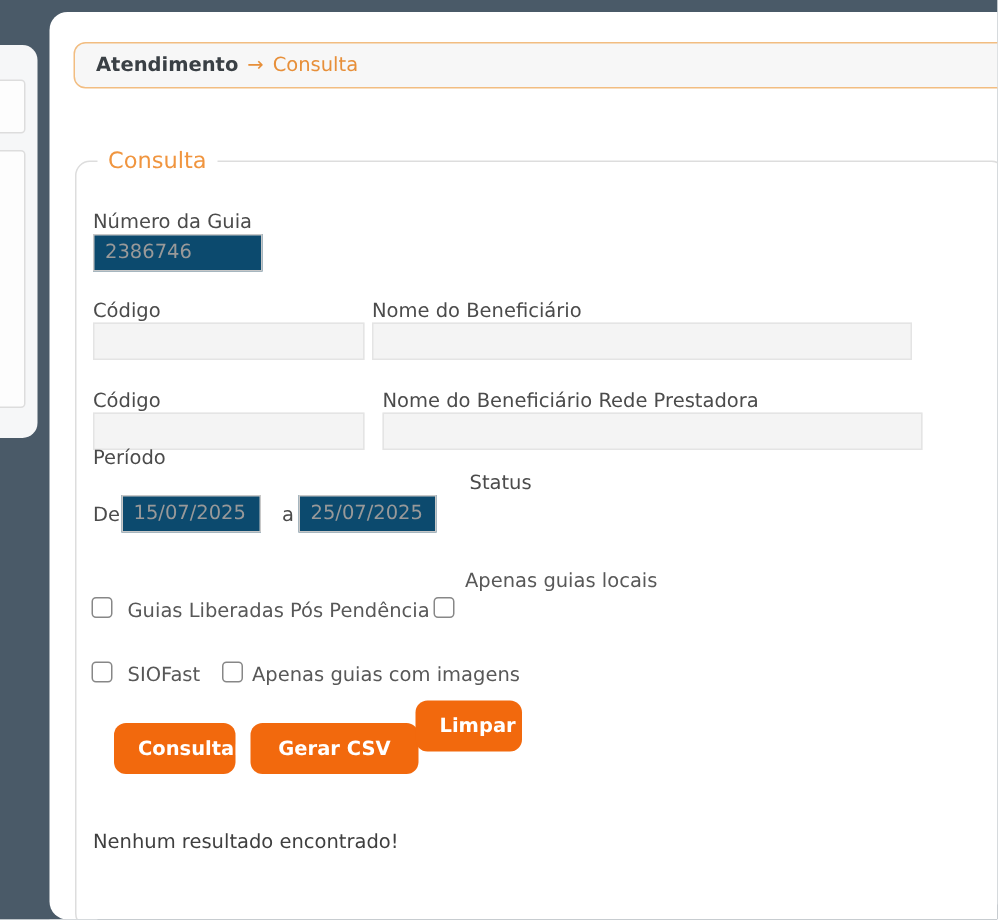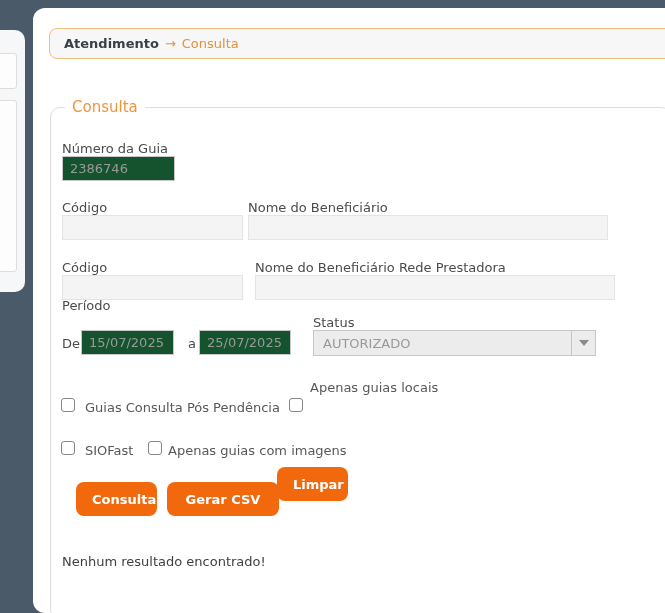--- a/index.html
+++ b/index.html
@@ -39,21 +39,21 @@
               border: 1px solid #ddd; border-radius: 10px; z-index: 3; }
   .legend   { position: absolute; top: -10px; left: 14px; background: #fff; padding: 0 7px;
               color: #f0953f; font-size: 15px; }
 
   
   .abs { position: absolute; z-index: 4; }
   .lbl { font-size: 13px; color: #4b4b4b; white-space: nowrap; }
 
   .inp { border: 1px solid #e4e4e4; background: #f4f4f4; height: 25px;
          font-family: inherit; font-size: 13px; color: #555; padding: 0 7px; outline: none; }
-  .inp.disabled { background: #14532d; border-color: #c8c8c8; color: #999; }
+  .inp.disabled { background: #0c4a6e; border-color: #c8c8c8; color: #999; }
 
   .select { border: 1px solid #c8c8c8; background: #ececec; height: 26px;
             display: flex; align-items: center; font-size: 13px; color: #999;
             cursor: default; }
   .select .sel-text { flex: 1; padding: 0 9px; }
   .select .sel-arrow { width: 24px; align-self: stretch; border-left: 1px solid #c4c4c4;
                        display: flex; align-items: center; justify-content: center; }
   .select .sel-arrow .tri { width: 0; height: 0; border-left: 5px solid transparent;
                             border-right: 5px solid transparent; border-top: 6px solid #8b8b8b; }
 
@@ -106,29 +106,23 @@
   <input class="abs inp" style="left: 62px; top: 275px; width: 181px;">
   <input class="abs inp" style="left: 255px; top: 275px; width: 360px;">
 
   <div class="abs lbl" style="left:62px; top:298px;">Período</div>
   <div class="abs lbl" style="left:62px; top:336px;">De</div>
   <input class="abs inp disabled" style="left: 81px; top: 330px; width: 93px;" value="15/07/2025">
   <div class="abs lbl" style="left:188px; top:336px;">a</div>
   <input class="abs inp disabled" style="left: 199px; top: 330px; width: 92px;" value="25/07/2025">
 
   <div class="abs lbl" style="left:313px; top:315px;">Status</div>
-  <div class="abs select" style="left:313px; top:330px; width:283px;">
-    <span class="sel-text">AUTORIZADO</span>
-    <span class="sel-arrow">
-        <span class="tri"></span>
-      </span>
-  </div>
 
   <span class="chk" style="left:61px; top:398px;"></span>
-  <div class="abs chk-lbl" style="left:85px; top:400px;">Guias Consulta Pós Pendência</div>
+  <div class="abs chk-lbl" style="left:85px; top:400px;">Guias Liberadas Pós Pendência</div>
   <span class="chk" style="left:289px; top:398px;"></span>
   <div class="abs chk-lbl" style="left:310px; top:380px;">Apenas guias locais</div>
 
   <span class="chk" style="left:61px; top:441px;"></span>
   <div class="abs chk-lbl" style="left:85px; top:443px;">SIOFast</div>
   <span class="chk" style="left:148px; top:441px;"></span>
   <div class="abs chk-lbl" style="left:168px; top:443px;">Apenas guias com imagens</div>
 
   <button class="btn" style="left:76px; top:482px; width:81px;">Consultar</button>
   <button class="btn" style="left:167px; top:482px; width:112px;">Gerar CSV</button>

